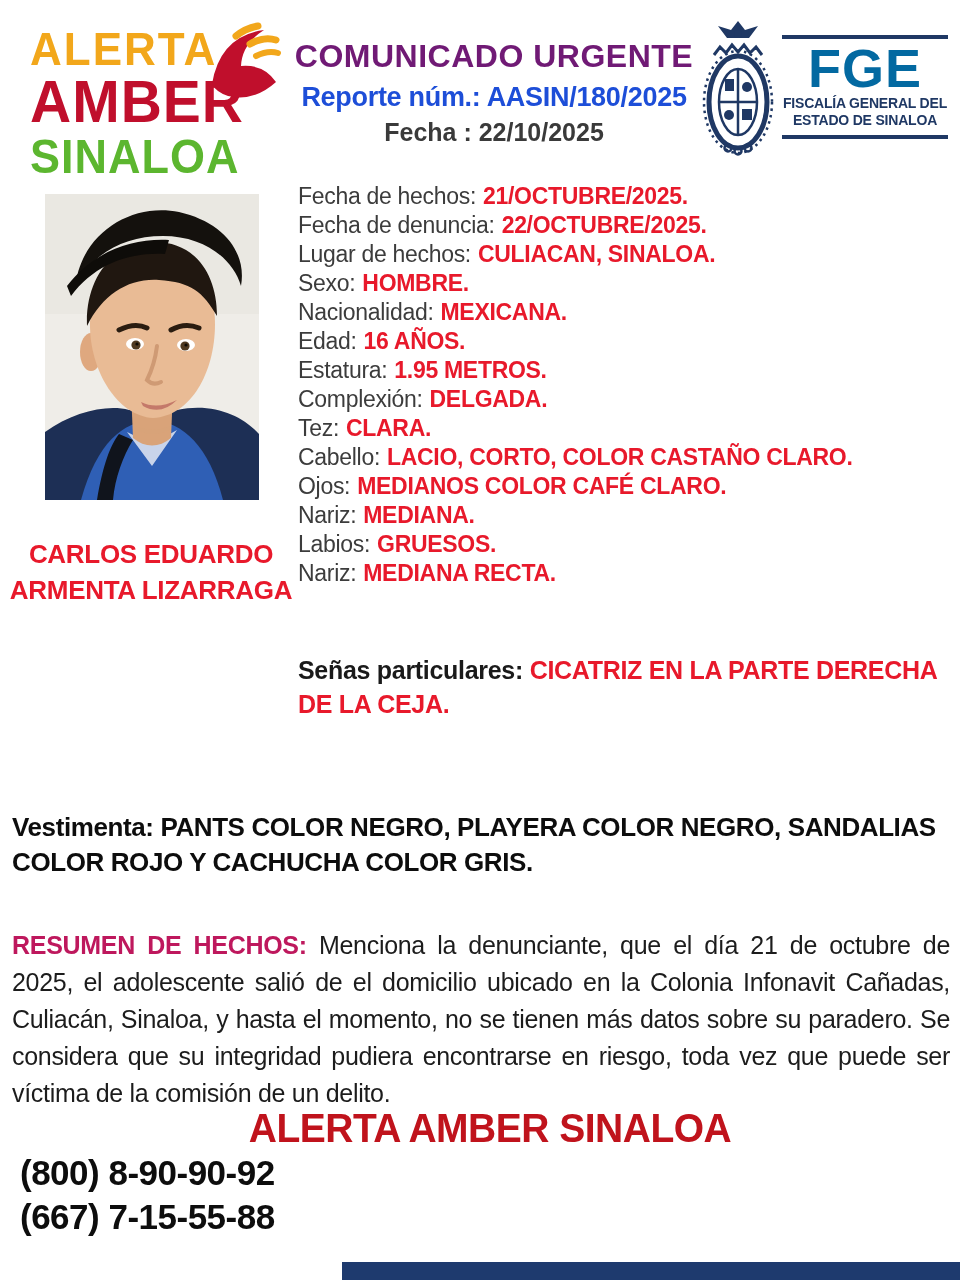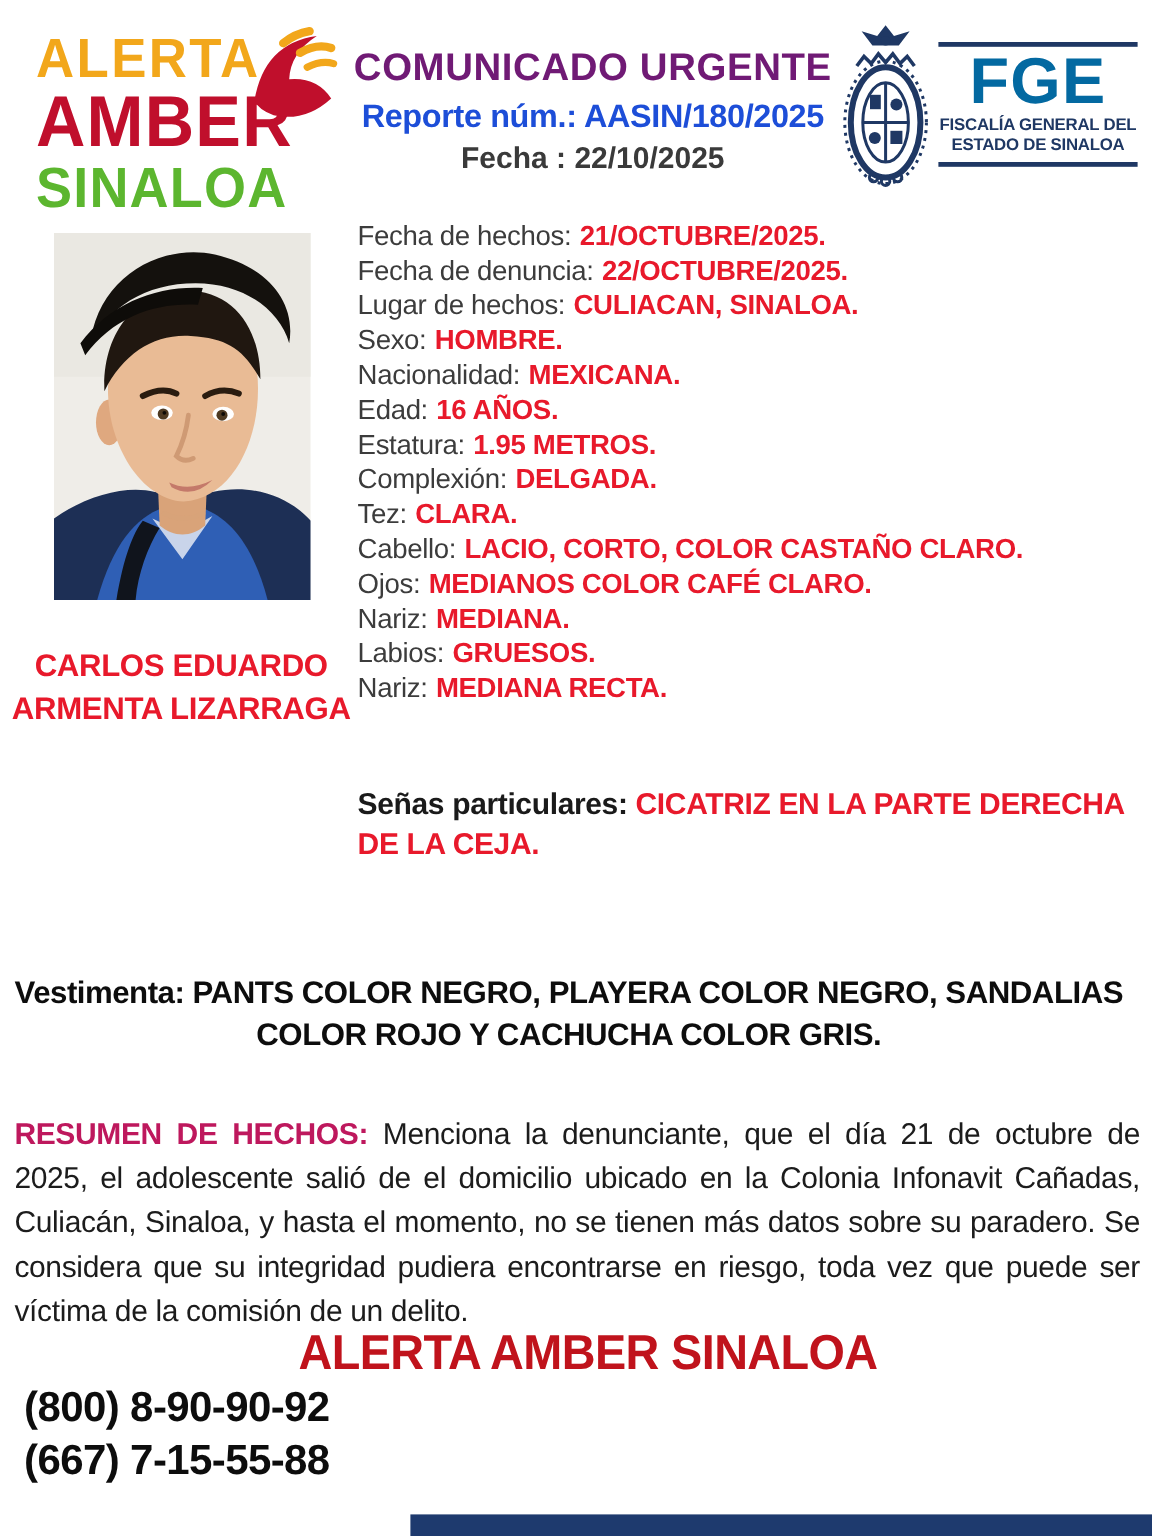--- a/index.html
+++ b/index.html
@@ -33,21 +33,21 @@
   
   .fields{position:absolute;left:298px;top:182px;width:655px;}
   .field-row{font-size:23px;line-height:29px;white-space:nowrap;}
   .f-label{color:#3c3c3c;font-weight:400;letter-spacing:-0.3px;}
   .f-value{color:#e8192b;font-weight:800;margin-left:7px;letter-spacing:-0.3px;margin-top:20px;}
   
   .senas{position:absolute;left:298px;top:628px;width:650px;font-size:25px;line-height:34px;letter-spacing:-0.3px;}
   .senas-label{color:#1a1a1a;font-weight:800;}
   .senas-value{color:#e8192b;font-weight:800;}
   
-  .vestimenta{position:absolute;left:12px;top:784px;width:924px;font-size:26px;line-height:35px;color:#0d0d0d;letter-spacing:-0.4px;text-align:center;}
+  .vestimenta{position:absolute;left:12px;top:784px;width:924px;font-size:26px;line-height:35px;color:#0d0d0d;letter-spacing:-0.4px;}
   .vest-label{font-weight:800;}
   .vest-value{font-weight:800;}
   
   .resumen{position:absolute;left:12px;top:902px;width:938px;font-size:25px;line-height:37px;
     text-align:justify;color:#1c1c1c;letter-spacing:-0.3px;}
   .res-label{font-weight:800;color:#be185d;}
   .res-value{font-weight:400;}
   
   .footer-title{position:absolute;left:20px;top:1106px;width:940px;text-align:center;
     font-size:39px;font-weight:900;color:#c0131c;letter-spacing:-0.5px;transform:scaleY(1.05);}

